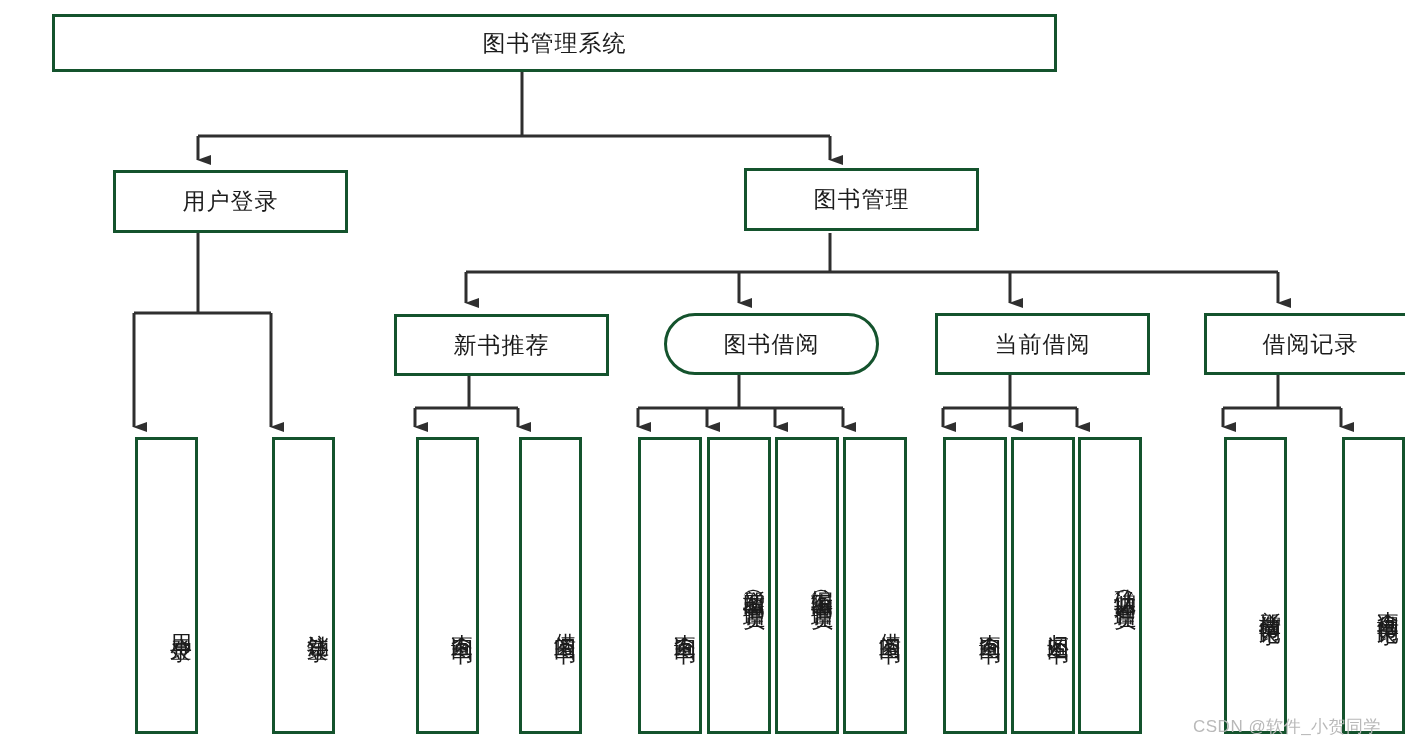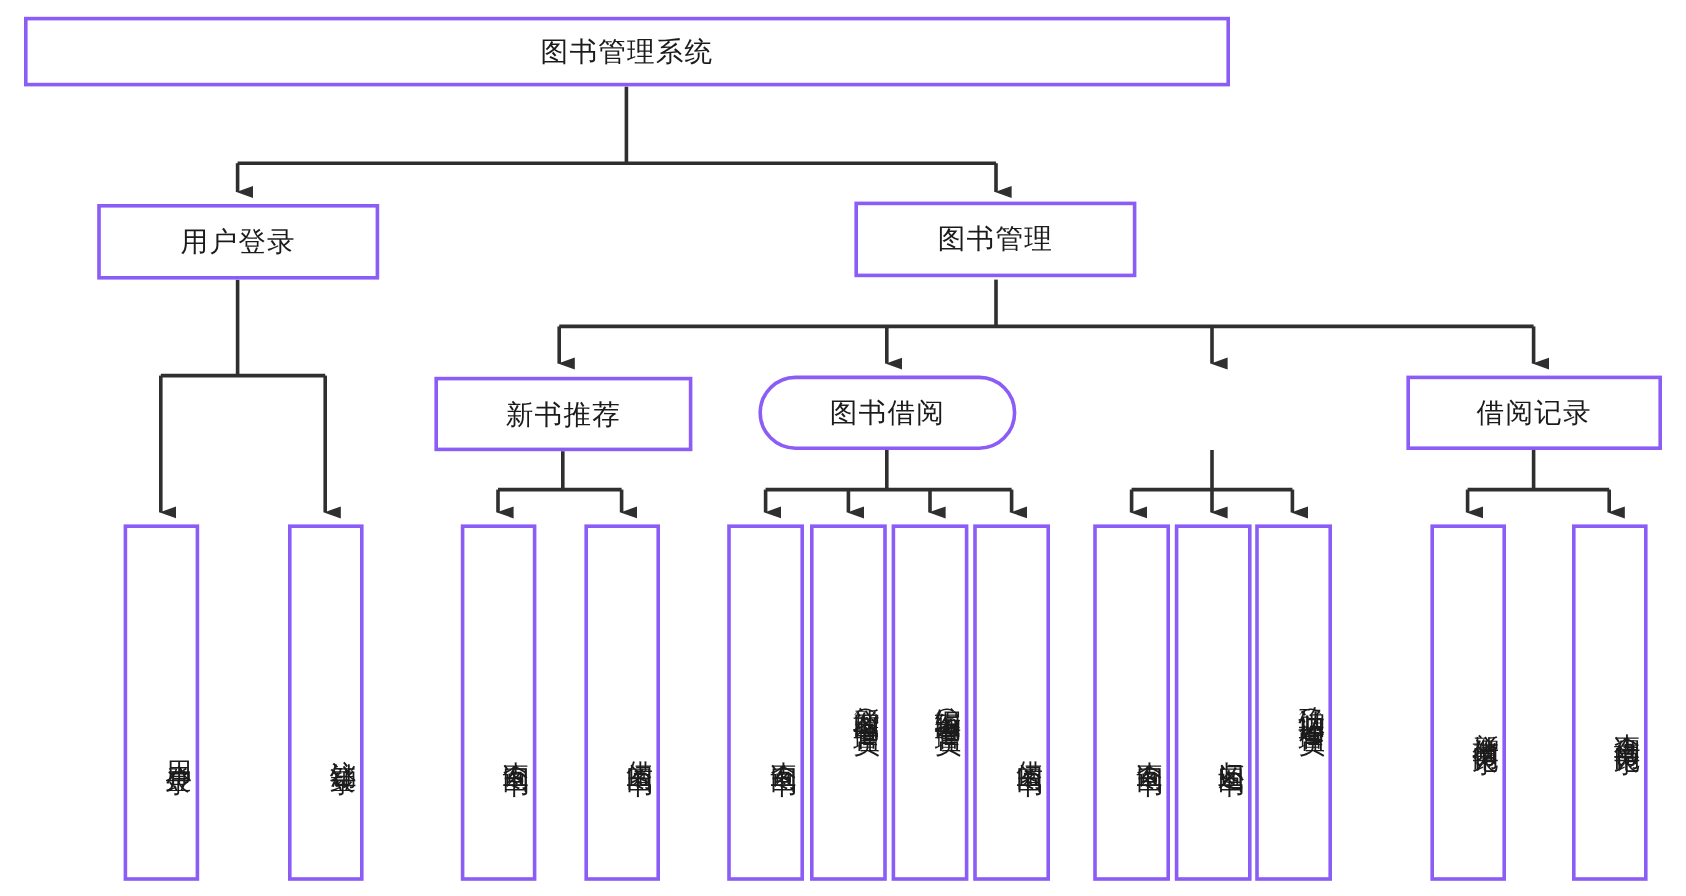--- a/index.html
+++ b/index.html
@@ -22,27 +22,28 @@
     left: 0;
     top: 0;
     width: 1405px;
     height: 747px;
     pointer-events: none;
   }
   .node {
     position: absolute;
     box-sizing: border-box;
     background: #ffffff;
-    border: 3px solid #8b5cf6;
+    border: 3px solid #14532d;
     display: flex;
     align-items: center;
     justify-content: center;
     color: #1b1b1b;
     text-align: center;
     line-height: 1.25;
+    margin-left: 32px;
   }
   .node.h {
     font-size: 23px;
     letter-spacing: 1px;
   }
   .node.v {
     writing-mode: vertical-rl;
     text-orientation: upright;
     font-size: 22px;
     letter-spacing: 3px;
@@ -132,20 +133,23 @@
   </div>
 
   <div class="node h" style="left:362px; top:314px; width:215px; height:62px;">
     <span>新书推荐</span>
   </div>
 
   <div class="node h" style="left:632px; top:313px; width:215px; height:62px;border-radius:31px;">
     <span>图书借阅</span>
   </div>
 
+  <div class="node h" style="left:903px; top:313px; width:215px; height:62px;">
+    <span>当前借阅</span>
+  </div>
 
   <div class="node h" style="left:1172px; top:313px; width:213px; height:62px;text-align:center;">
     <span>借阅记录</span>
   </div>
 
   <div class="node v" style="left:103px; top:437px; width:63px; height:297px; padding-top:78px;">
     <span class="vtext">用户登录</span>
   </div>
 
   <div class="node v" style="left:240px; top:437px; width:63px; height:297px; padding-top:78px;">
@@ -189,14 +193,15 @@
   </div>
 
   <div class="node v" style="left:1192px; top:437px; width:63px; height:297px; padding-top:38px;">
     <span class="vtext">新增借阅记录</span>
   </div>
 
   <div class="node v" style="left:1310px; top:437px; width:63px; height:297px; padding-top:38px;">
     <span class="vtext">查询借阅记录</span>
   </div>
 
+  <div class="watermark" style="left:1193px; top:715px;">CSDN @软件_小贺同学</div>
 
 </div>
 
 </body></html>

